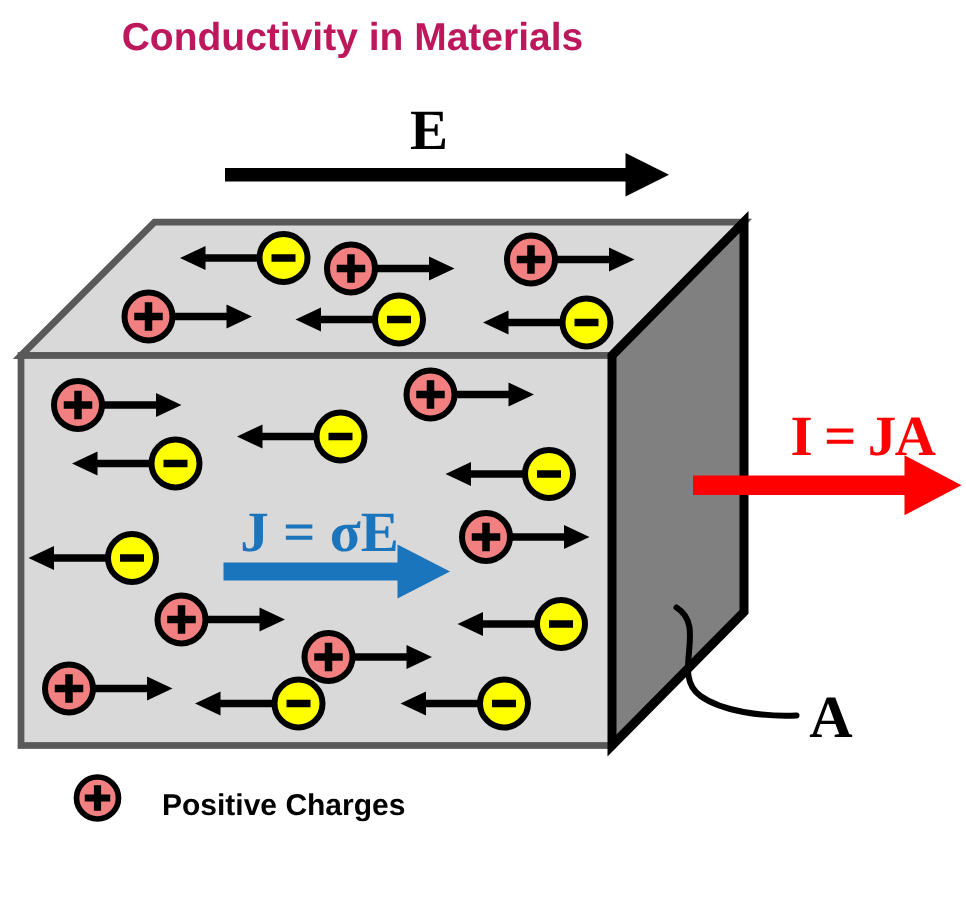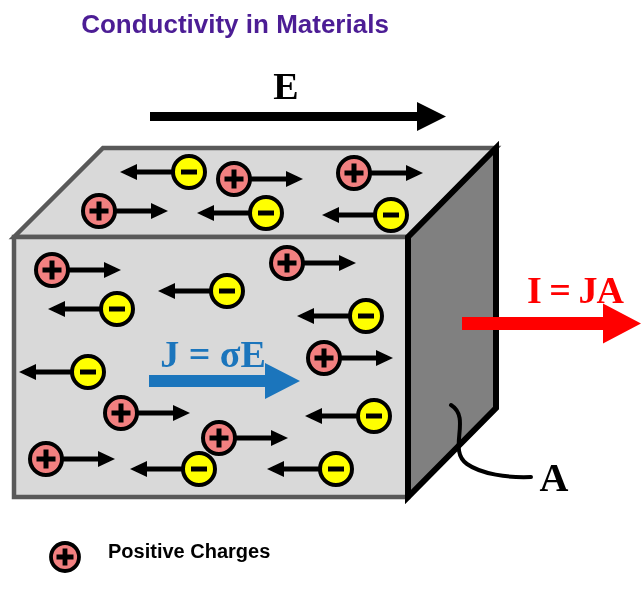--- a/index.html
+++ b/index.html
@@ -17,36 +17,35 @@
     font-weight: bold;
   }
   #title {
     position: absolute;
     left: 0;
     top: 9px;
     width: 470px;
     text-align: center;
     font-size: 26px;
     font-weight: bold;
-    color: #4c1d95;
+    color: #be185d;
     letter-spacing: 0px;
   }
   #legend {
     position: absolute;
     left: 48px;
     top: 514px;
     display: flex;
     flex-direction: column;
     gap: 9px;
   }
   .legend-row {
     display: flex;
-    align-items: flex-start;
+    align-items: flex-end;
     height: 35px;
-    margin-top: 26px;
   }
   .legend-row svg { display: block; }
   .legend-label {
     margin-left: 26px;
     font-size: 20px;
     font-weight: bold;
     color: #000000;
   }
 </style>
 </head>

